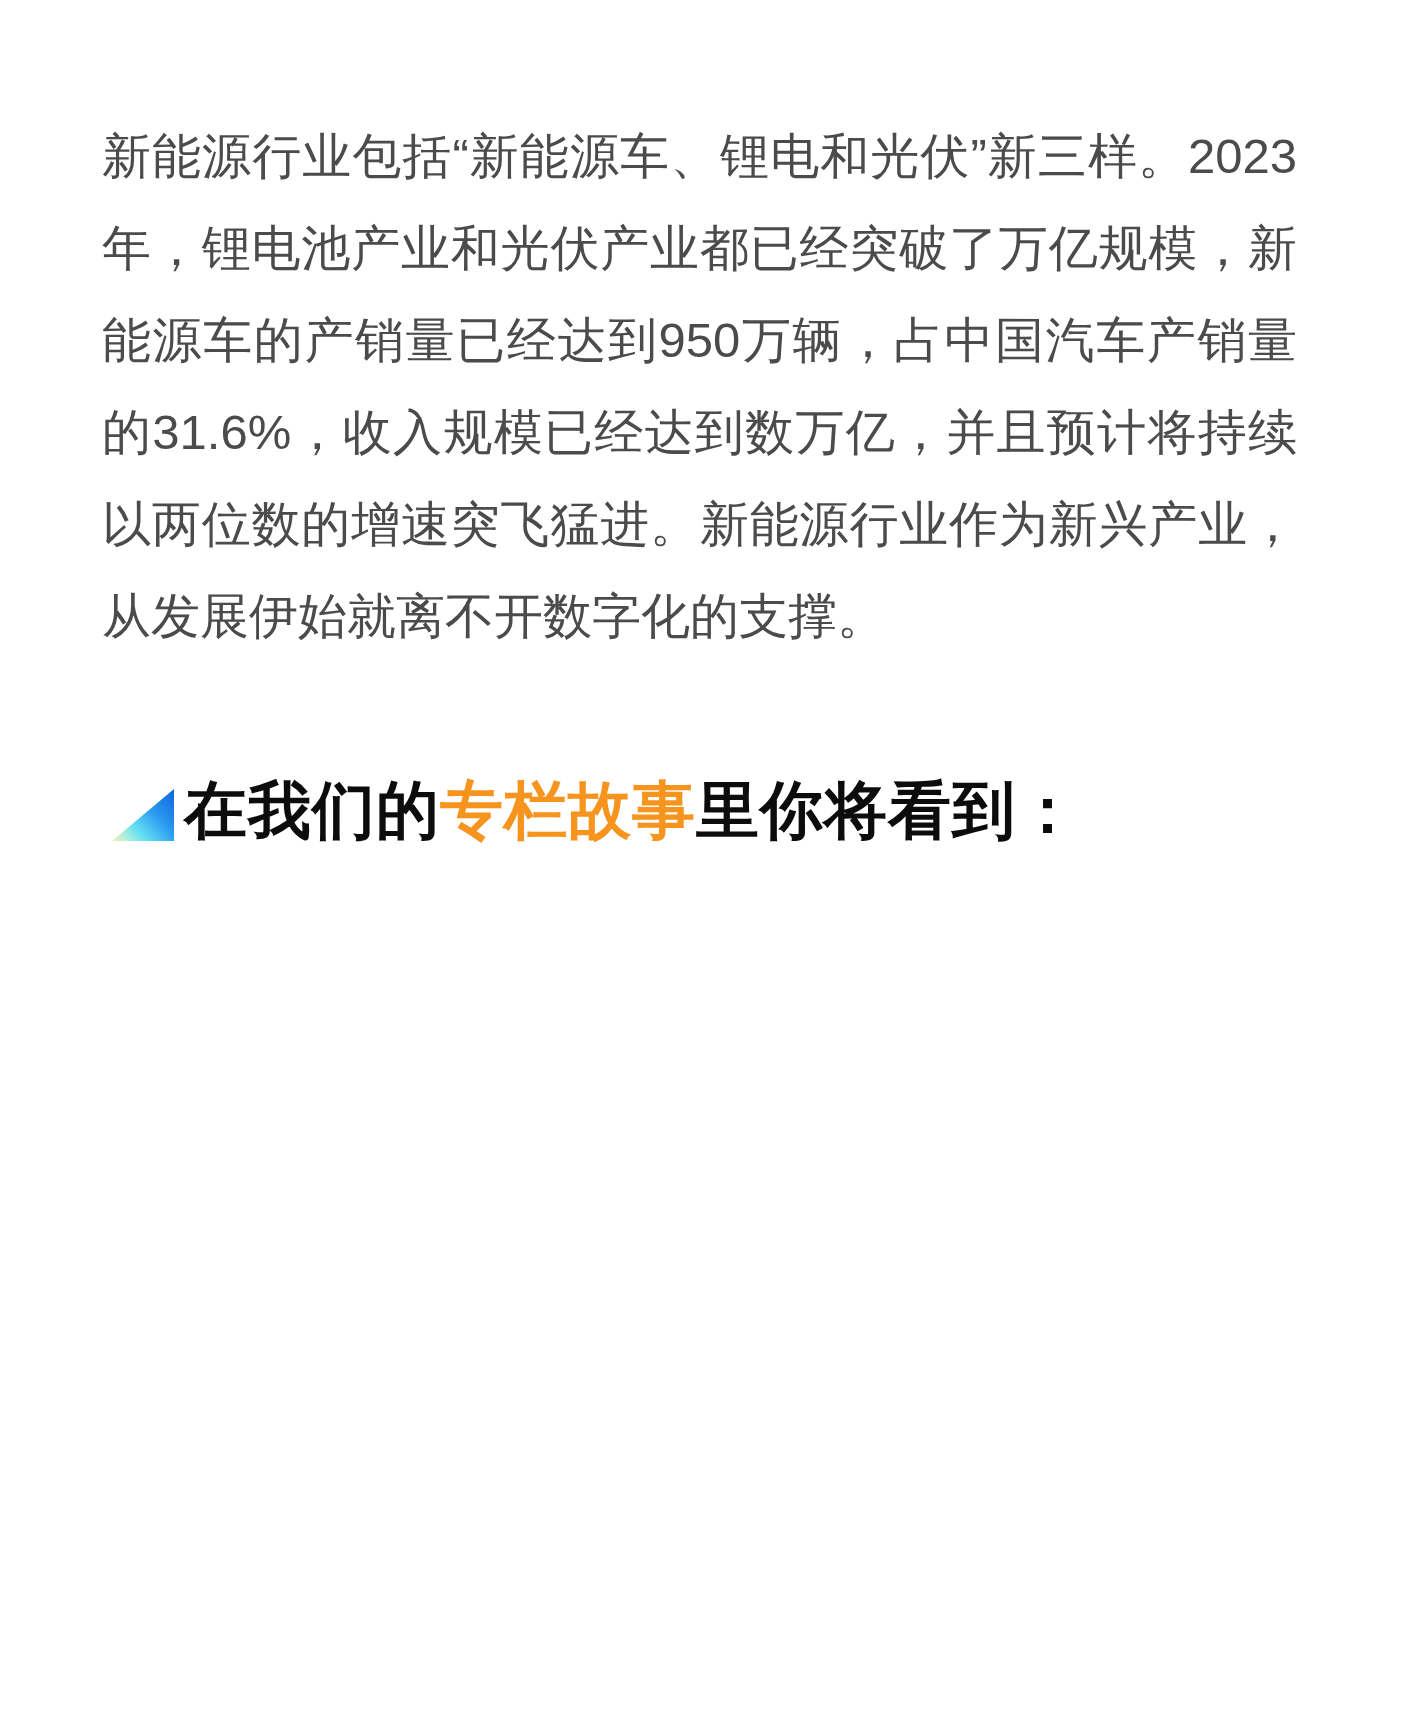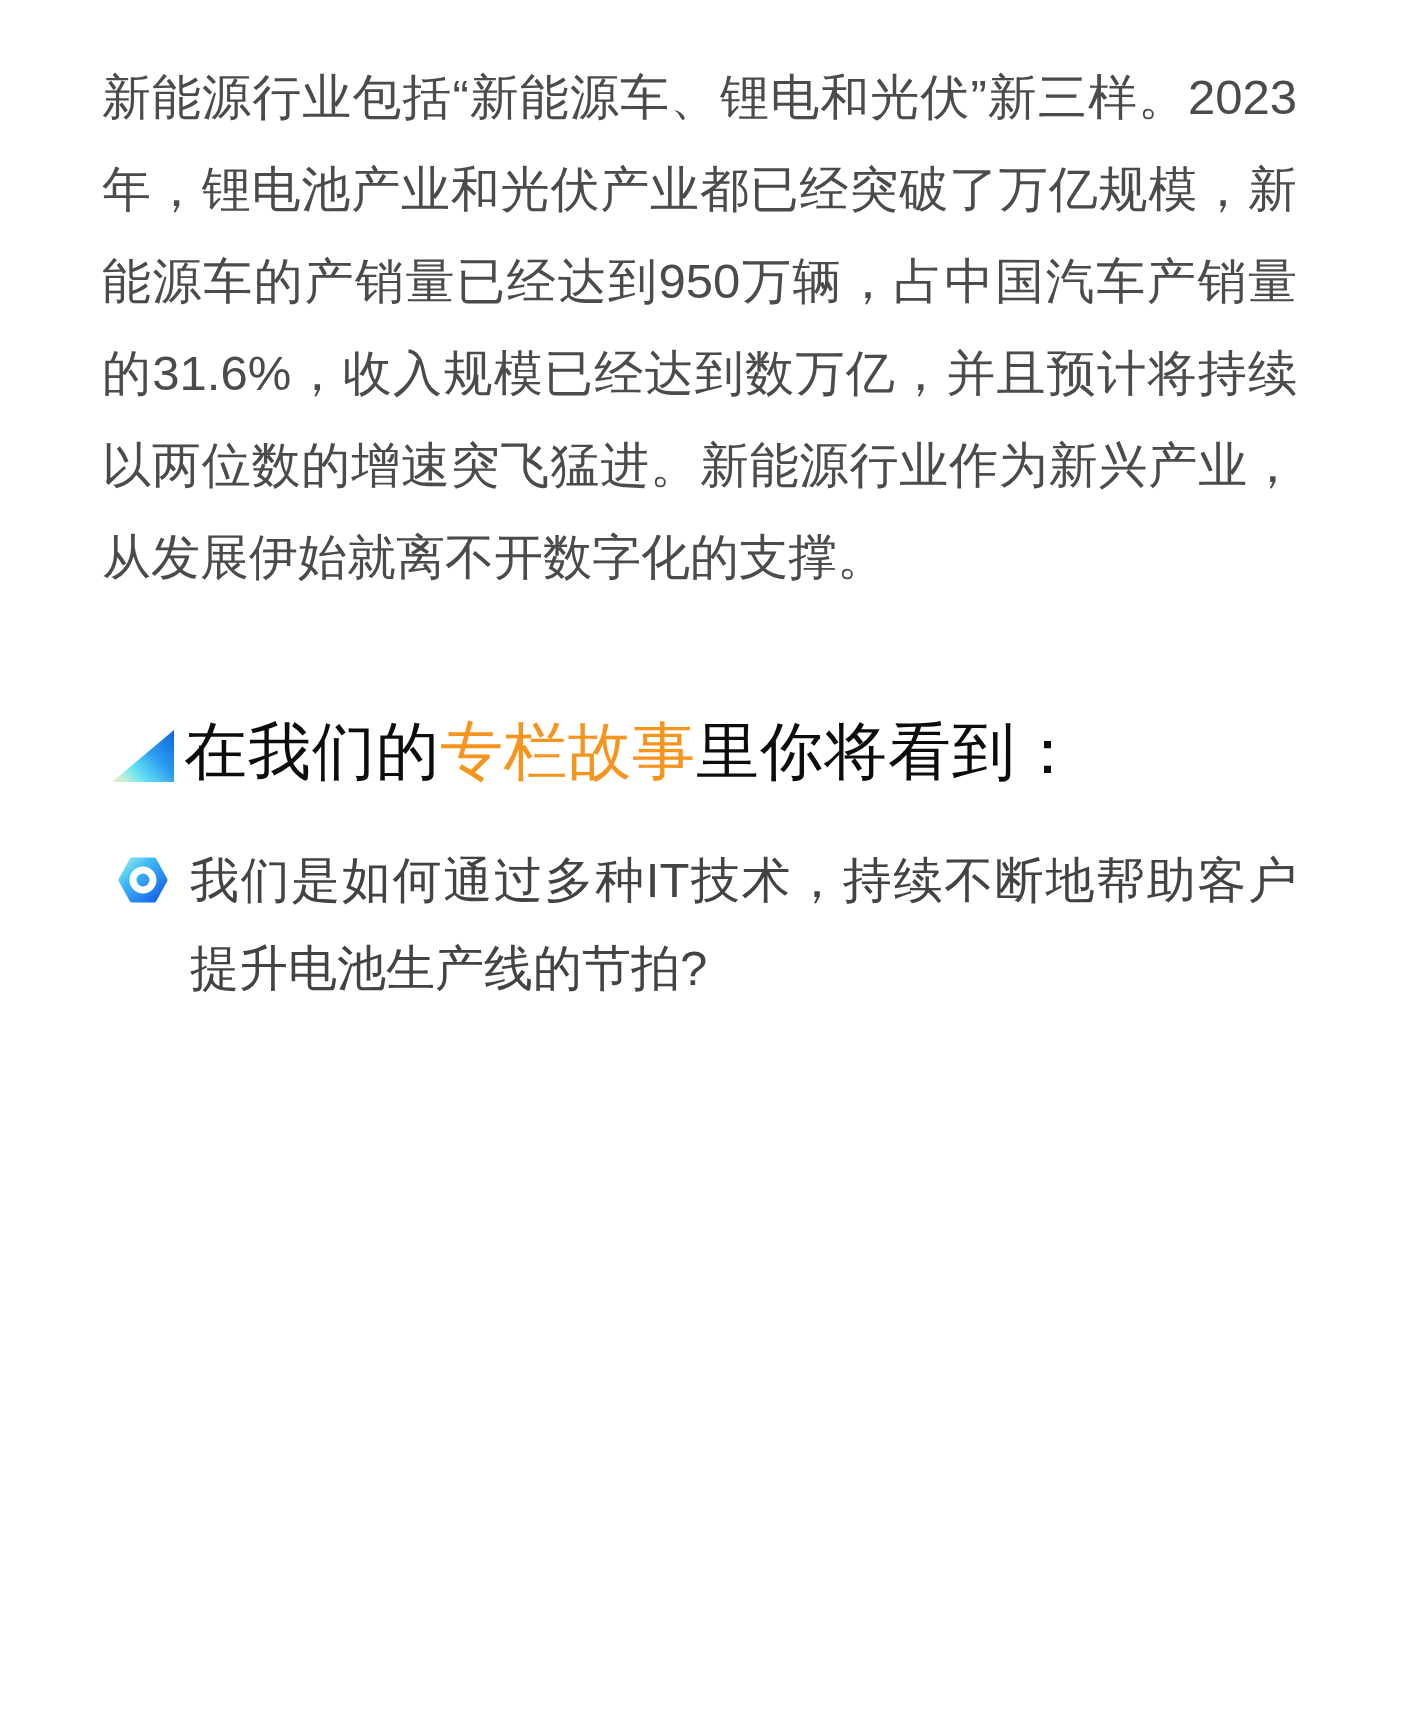--- a/index.html
+++ b/index.html
@@ -12,39 +12,39 @@
     height: 1714px;
     overflow: hidden;
     font-family: "Liberation Sans", "DejaVu Sans", sans-serif;
   }
   .page {
     position: relative;
     width: 1401px;
     height: 1470px;
     background: #ffffff;
     box-sizing: border-box;
-    padding: 51px 104px 0 102px;
+    padding: 110px 104px 0 102px;
   }
   
   .intro-paragraph {
     margin: 0;
     font-size: 49px;
     line-height: 92px;
     color: #4b4b4b;
     text-align: justify;
     font-weight: 400;
   }
   
   .section-heading {
     margin: 101px 0 0 0;
     display: flex;
     align-items: flex-end;
     font-size: 63px;
     line-height: 94px;
-    font-weight: 400;
+    font-weight: 700;
     color: #0c0c0c;
     letter-spacing: 1px;
   }
   .tri-icon {
     flex: 0 0 auto;
     width: 62px;
     height: 52px;
     margin: 0 10px 16px 10px;
     background: linear-gradient(48deg, #f6efac 0%, #b9f0d8 14%, #64e0f4 32%, #2b9bf0 62%, #0e63dc 100%);
     clip-path: polygon(100% 0, 100% 100%, 0 100%);
@@ -85,34 +85,18 @@
 
   <p class="intro-paragraph">新能源行业包括“新能源车、锂电和光伏”新三样。2023年，锂电池产业和光伏产业都已经突破了万亿规模，新能源车的产销量已经达到950万辆，占中国汽车产销量的31.6%，收入规模已经达到数万亿，并且预计将持续以两位数的增速突飞猛进。新能源行业作为新兴产业，从发展伊始就离不开数字化的支撑。</p>
 
   <h2 class="section-heading">
     <span class="tri-icon"></span>
     <span class="heading-text"><span>在我们的</span><span class="hl-orange">专栏故事</span><span>里你将看到：</span></span>
   </h2>
 
   <div class="bullet-list">
 
-    <div class="bullet-item">
-      <span class="bullet-icon">
-        <svg width="50" height="48" viewBox="0 0 50 48" xmlns="http://www.w3.org/2000/svg">
-          <defs>
-            <linearGradient id="hexg1" x1="0" y1="0" x2="1" y2="1">
-              <stop offset="0" stop-color="#90f0ea"></stop>
-              <stop offset="0.35" stop-color="#3fb9f5"></stop>
-              <stop offset="1" stop-color="#1257ea"></stop>
-            </linearGradient>
-          </defs>
-          <path d="M14 4 H36 L47 24 L36 44 H14 L3 24 Z" fill="url(#hexg1)" stroke="url(#hexg1)" stroke-width="5" stroke-linejoin="round"></path>
-          <circle cx="25" cy="24" r="10" fill="none" stroke="#ffffff" stroke-width="7"></circle>
-        </svg>
-      </span>
-      <p class="bullet-text">我们是如何通过多种IT技术，持续不断地帮助客户提升电池生产线的节拍?</p>
-    </div>
 
 
 
   </div>
 
 </div>
 
 </body></html>

